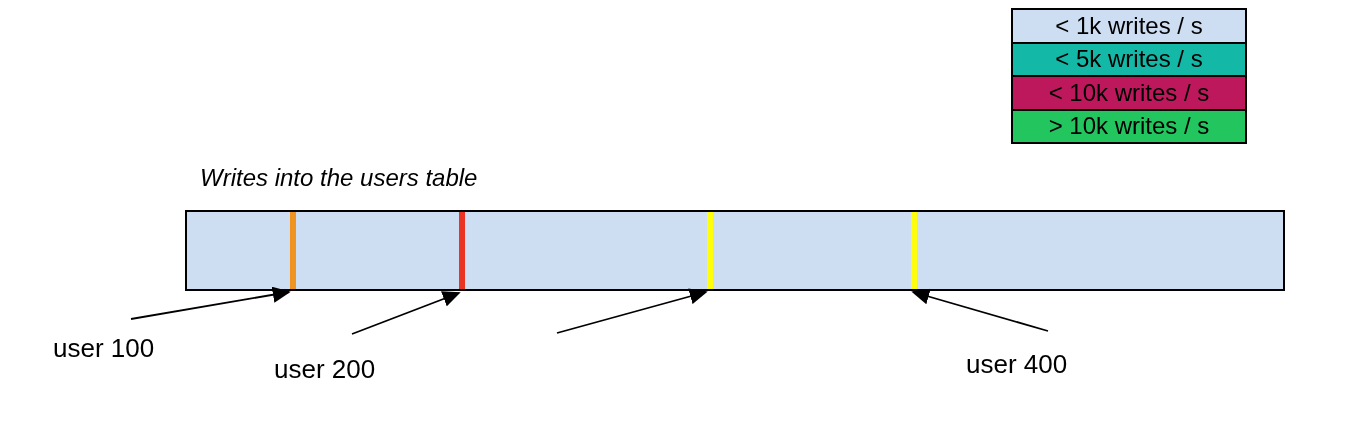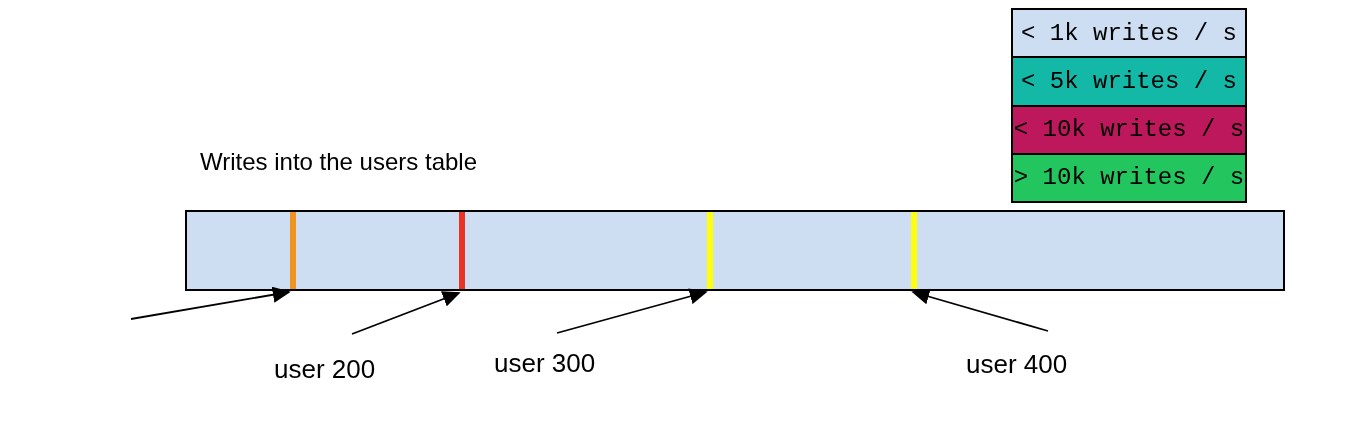--- a/index.html
+++ b/index.html
@@ -11,24 +11,25 @@
   .canvas {
     position: relative;
     width: 1350px;
     height: 422px;
     background: #ffffff;
     overflow: hidden;
   }
   .diagram-title {
     position: absolute;
     left: 200px;
-    top: 148px;
+    top: 164px;
     font-size: 24px;
     color: #000000;
     white-space: nowrap;
+    font-style: italic;
   }
   .keyspace-bar {
     position: absolute;
     left: 185px;
     top: 210px;
     width: 1100px;
     height: 81px;
     box-sizing: border-box;
     border: 2px solid #000000;
     background: #cdddf2;
@@ -37,26 +38,25 @@
     position: absolute;
     top: 0;
     bottom: 0;
     width: 6px;
   }
   .legend {
     position: absolute;
     left: 1011px;
     top: 8px;
     width: 236px;
-    height: 195px;
+    height: 136px;
     box-sizing: border-box;
     border: 2px solid #000000;
     display: flex;
     flex-direction: column;
-    font-family: Liberation Mono, monospace;
   }
   .legend-row {
     flex: 1 1 0;
     display: flex;
     align-items: center;
     justify-content: center;
     font-size: 24px;
     color: #000000;
     border-top: 2px solid #000000;
     white-space: nowrap;
@@ -107,17 +107,17 @@
       <marker id="arrowhead" markerWidth="11" markerHeight="9" refX="9" refY="4.5" orient="auto">
         <path d="M0,0 L10,4.5 L0,9 Z" fill="#000000"></path>
       </marker>
     </defs>
     <line x1="131" y1="319" x2="289" y2="292" stroke="#000000" stroke-width="1.8" marker-end="url(#arrowhead)"></line>
     <line x1="352" y1="334" x2="459" y2="293" stroke="#000000" stroke-width="1.8" marker-end="url(#arrowhead)"></line>
     <line x1="557" y1="333" x2="706" y2="292" stroke="#000000" stroke-width="1.8" marker-end="url(#arrowhead)"></line>
     <line x1="1048" y1="331" x2="913" y2="292" stroke="#000000" stroke-width="1.8" marker-end="url(#arrowhead)"></line>
   </svg>
 
+  <div class="user-label" id="label-user-100">user 100</div>
   <div class="user-label" id="label-user-200">user 200</div>
-  <div class="user-label" id="label-user-300">user 300</div>
   <div class="user-label" id="label-user-400">user 400</div>
 
 </div>
 
 </body></html>

